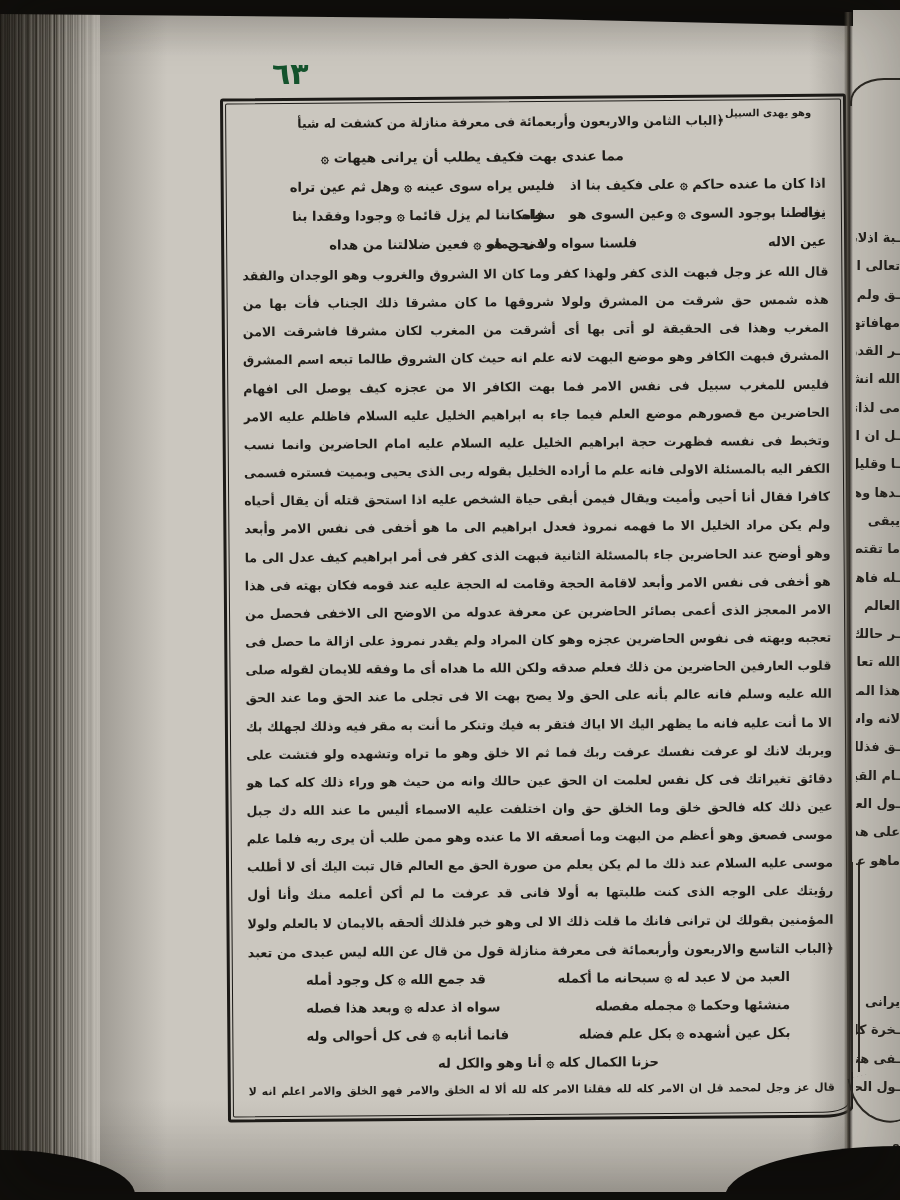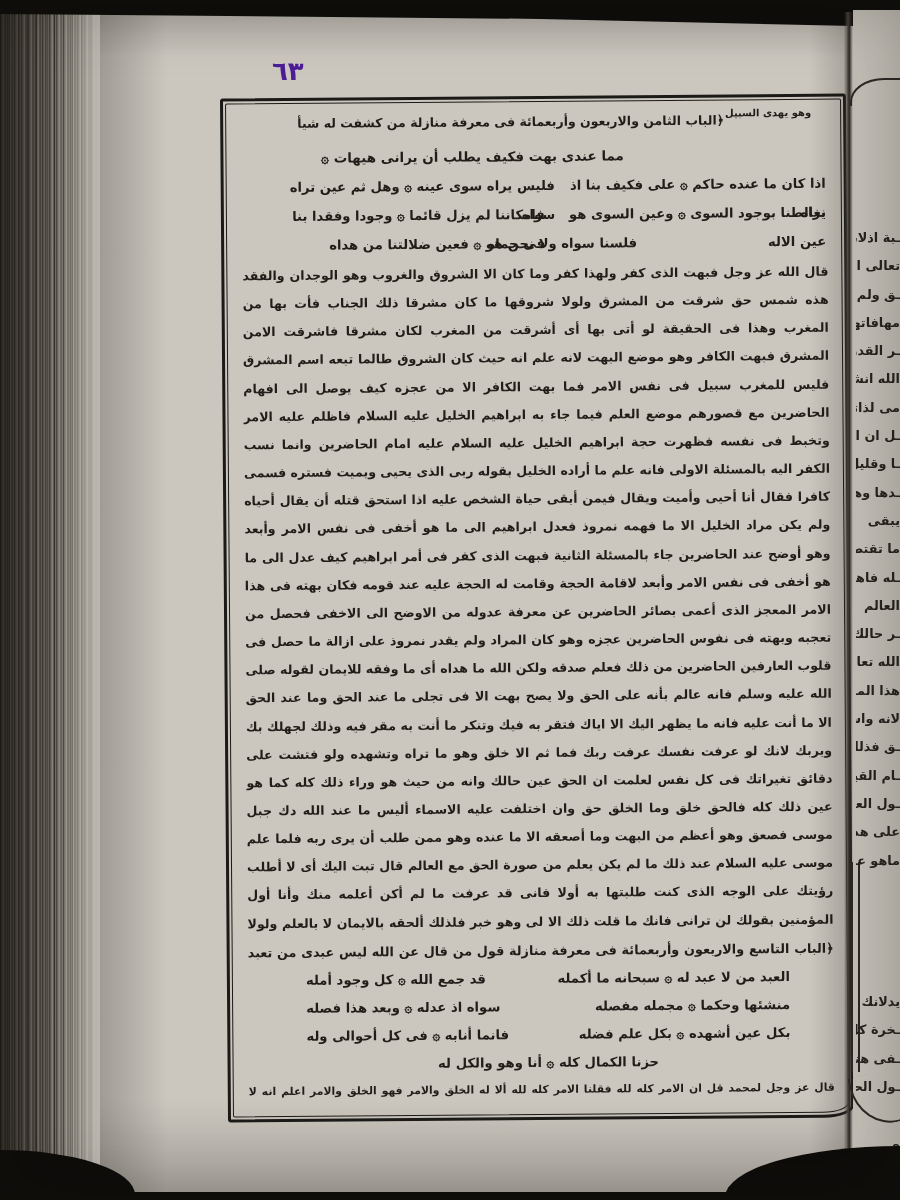--- a/index.html
+++ b/index.html
@@ -25,21 +25,21 @@
       repeating-linear-gradient(90deg,#474339 0,#8b867c 2px,#b0aba1 3.5px,#5a564e 5px,#9b968d 7px);}
 
   
   .paper{position:absolute;left:100px;top:10px;width:746px;height:1184px;
     background:
       linear-gradient(90deg, rgba(60,56,50,.30), rgba(0,0,0,0) 9%),
       linear-gradient(270deg, rgba(60,56,50,.22), rgba(0,0,0,0) 5%),
       linear-gradient(180deg, rgba(60,56,50,.20), rgba(0,0,0,0) 4%, rgba(0,0,0,0) 92%, rgba(60,56,50,.25)),
       #cbc7bf;}
 
-  .page-number{position:absolute;left:272px;top:56px;font-size:26px;font-weight:bold;color:#4c1d95;}
+  .page-number{position:absolute;left:272px;top:56px;font-size:30px;font-weight:bold;color:#14532d;}
 
   
   .frame{position:absolute;left:224px;top:96px;width:620px;height:1018px;
          border:3px solid #1c1a17;border-radius:3px;border-bottom-right-radius:30px 12px;
          transform:rotate(-0.45deg);}
   .frame-inner{position:absolute;inset:2px;border:1px solid #1c1a17;border-radius:2px;
          border-bottom-right-radius:26px 10px;}
   .content{position:absolute;inset:0;padding:8px 13px 0 15px;direction:rtl;
          color:#211e19;font-weight:bold;}
 
@@ -166,21 +166,21 @@
       <div>لانه واسع</div>
       <div>ـق فذلك</div>
       <div>ـام القيامة</div>
       <div>ـول العامة</div>
       <div>على هذا</div>
       <div>ماهو عليه</div>
       <div></div>
       <div></div>
       <div></div>
       <div></div>
-      <div>يدلانك</div>
+      <div>يرانى</div>
       <div>ـخرة كل</div>
       <div>ـفى هنا</div>
       <div>ـول الحق</div>
       <div></div>
       <div>و</div>
     </div>
 
   <div class="wedge-left"></div>
   <div class="wedge-right"></div>
   <div class="bottom-strip"></div>

